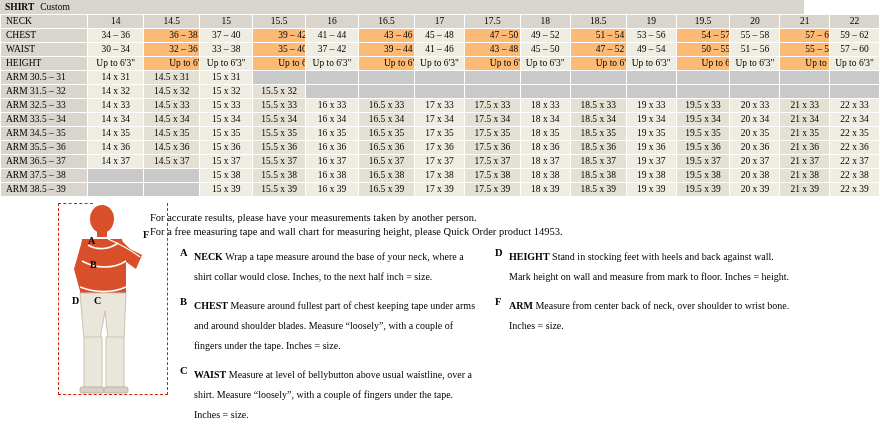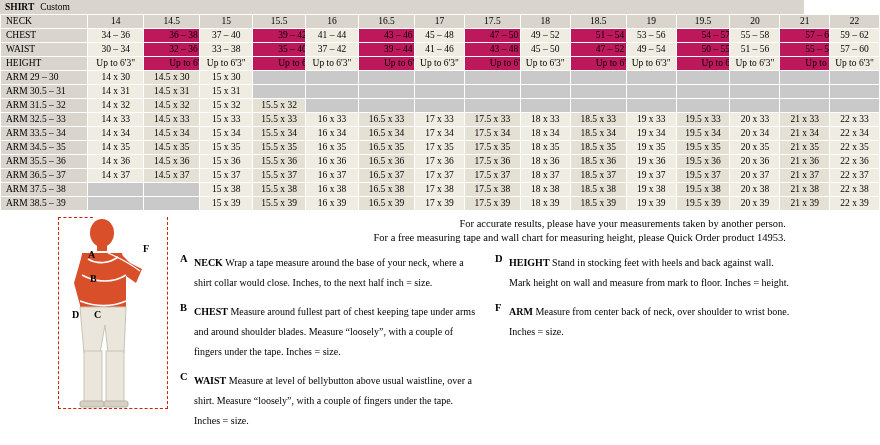--- a/index.html
+++ b/index.html
@@ -58,35 +58,35 @@
   .colhead {
     background: #d9d5cc;
     font-weight: bold;
     color: #000;
   }
   
   .cellA { background: #efece2; }  
   .cellB { background: #e4e0d3; }
   .cellBlank { background: #c9c9c9; }
   .measrow td { background: #efece2; }
-  .measrow td.alt { background: #be185d; padding-left: 25px; }
+  .measrow td.alt { background: #fdba74; padding-left: 25px; }
   .measrow .rowhead { background: #d9d5cc; }
 
   
   .bottom {
     position: relative;
     padding: 6px 0 0 0;
     height: 205px;
   }
   .intro {
-    text-align: right;
+    text-align: left;
     font-size: 10.5px;
     line-height: 14px;
     color: #000;
-    margin: 0 0 8px 0;
+    margin: 8px 0 8px 0;
     padding-left: 150px;
     padding-right: 18px;
   }
   .cols {
     display: flex;
     padding-left: 180px;
     padding-right: 8px;
     gap: 14px;
   }
   .col { width: 330px; }
@@ -243,38 +243,20 @@
         <td>Up to 6'3"</td>
         <td class="alt">Up to 6'3"</td>
         <td>Up to 6'3"</td>
         <td class="alt">Up to 6'3"</td>
         <td>Up to 6'3"</td>
       </tr>
 
       </tbody>
       <tbody id="arm-rows-body">
         <tr>
-          <td class="rowhead">ARM 29 – 30</td>
-          <td class="cellA">14 x 30</td>
-          <td class="cellB">14.5 x 30</td>
-          <td class="cellA">15 x 30</td>
-          <td class="cellBlank"></td>
-          <td class="cellBlank"></td>
-          <td class="cellBlank"></td>
-          <td class="cellBlank"></td>
-          <td class="cellBlank"></td>
-          <td class="cellBlank"></td>
-          <td class="cellBlank"></td>
-          <td class="cellBlank"></td>
-          <td class="cellBlank"></td>
-          <td class="cellBlank"></td>
-          <td class="cellBlank"></td>
-          <td class="cellBlank"></td>
-        </tr>
-        <tr>
           <td class="rowhead">ARM 30.5 – 31</td>
           <td class="cellA">14 x 31</td>
           <td class="cellB">14.5 x 31</td>
           <td class="cellA">15 x 31</td>
           <td class="cellBlank"></td>
           <td class="cellBlank"></td>
           <td class="cellBlank"></td>
           <td class="cellBlank"></td>
           <td class="cellBlank"></td>
           <td class="cellBlank"></td>

